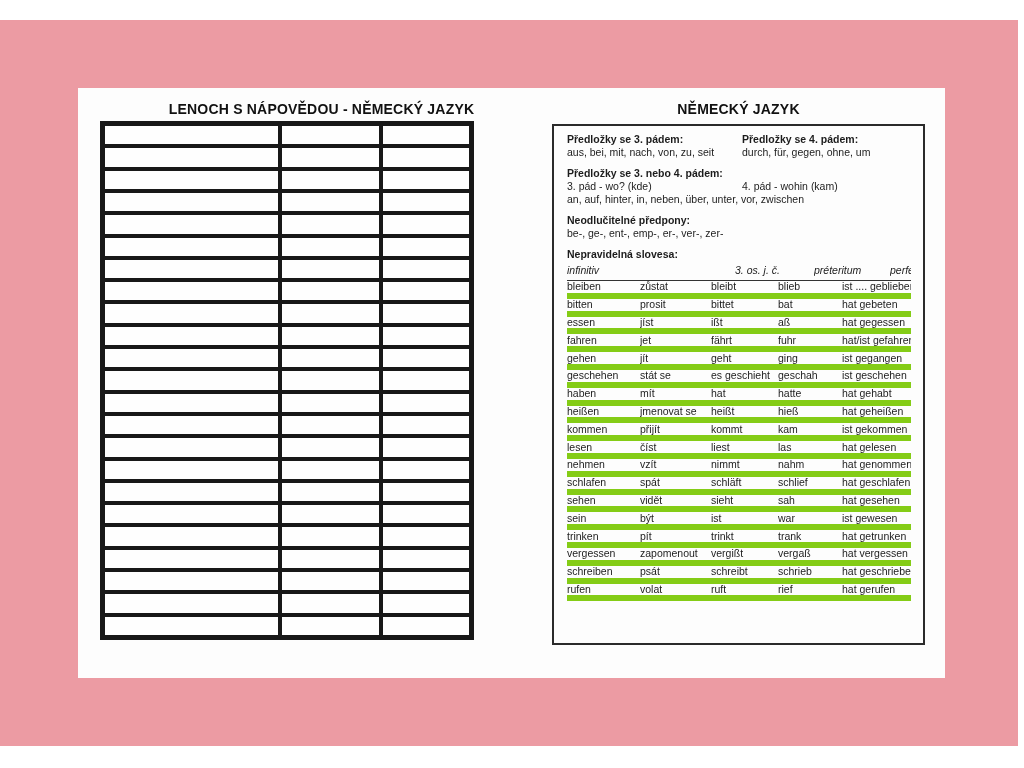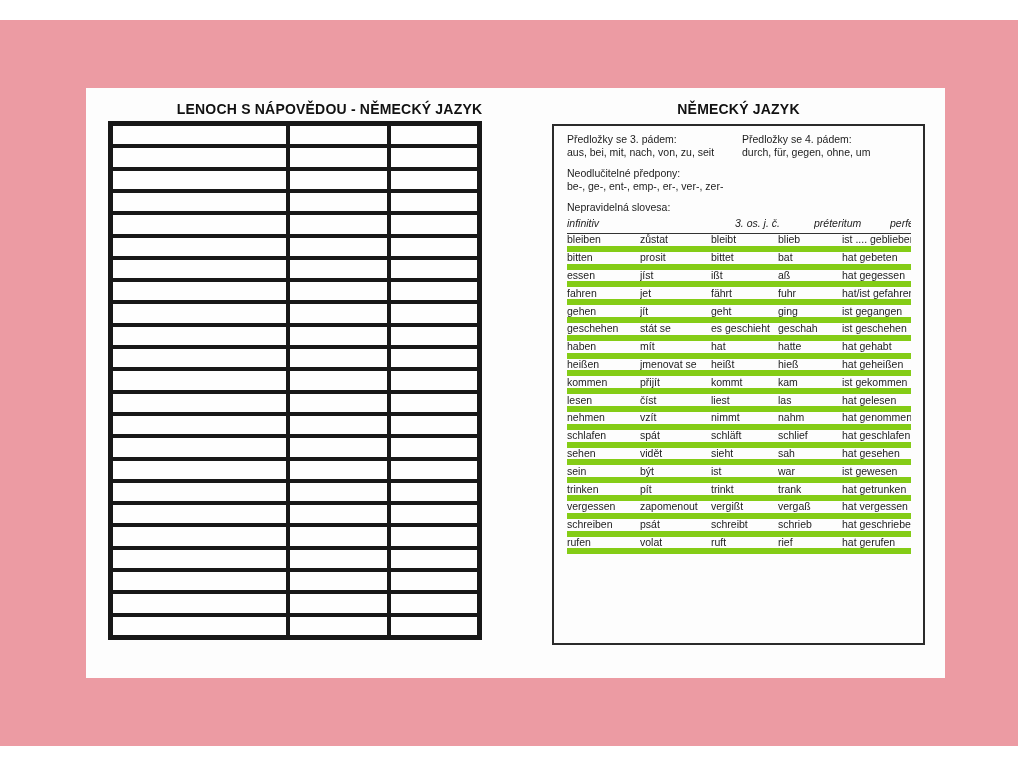--- a/index.html
+++ b/index.html
@@ -2,35 +2,35 @@
 <html><head>
 <meta charset="utf-8">
 <style>
   html,body{margin:0;padding:0;}
   body{
     width:1024px;height:768px;position:relative;background:#ffffff;
     font-family:"Liberation Sans", sans-serif;color:#1c1c1c;overflow:hidden;
   }
   .pink-backdrop{position:absolute;left:0;top:20px;width:1018px;height:726px;background:#ec9ba3;}
   .page{position:absolute;top:88px;height:590px;background:#fdfdfd;}
-  .page-left{left:86px;width:487px;}
+  .page-left{left:78px;width:487px;}
   .page-right{left:532px;width:413px;}
   .page-title{position:absolute;top:13px;left:0;right:0;text-align:center;
     font-weight:bold;font-size:14px;letter-spacing:.2px;color:#111;white-space:nowrap;}
   
   .answer-grid{position:absolute;left:22px;top:33px;width:374px;height:519px;
     background:#181818;display:grid;grid-template-columns:176fr 99fr 88fr;
     grid-template-rows:repeat(23,1fr);gap:4px;padding:5px;box-sizing:border-box;}
   .gcell{background:#fefefe;}
   
   .info-box{position:absolute;left:20px;top:36px;width:373px;height:521px;
     box-sizing:border-box;border:2px solid #2b2b2b;padding:7px 12px 4px 13px;
     font-size:10.5px;line-height:13px;color:#1c1c1c;}
   .sec{margin:0 0 8px 0;}
-  .h{font-weight:normal;}
+  .h{font-weight:bold;}
   .cols2{display:grid;grid-template-columns:175px auto;}
   
   .vhead{display:grid;grid-template-columns:73px 71px 67px 64px auto;
     font-style:italic;line-height:14px;padding-bottom:3px;border-bottom:1px solid #333;gap:12px;}
   .vrow{display:grid;grid-template-columns:73px 71px 67px 64px auto;
     height:17.8px;align-items:center;border-bottom:6px solid #84cc16;box-sizing:border-box;}
   .vc{white-space:nowrap;overflow:hidden;}
 </style>
 </head>
 <body>
@@ -121,20 +121,28 @@
       <div>
         <div class="h">Předložky se 3. pádem:</div>
         <div>aus, bei, mit, nach, von, zu, seit</div>
       </div>
       <div>
         <div class="h">Předložky se 4. pádem:</div>
         <div>durch, für, gegen, ohne, um</div>
       </div>
     </div>
 
+    <div class="sec">
+      <div class="h">Předložky se 3. nebo 4. pádem:</div>
+      <div class="cols2">
+        <div>3. pád - wo? (kde)</div>
+        <div>4. pád - wohin (kam)</div>
+      </div>
+      <div>an, auf, hinter, in, neben, über, unter, vor, zwischen</div>
+    </div>
 
     <div class="sec">
       <div class="h">Neodlučitelné předpony:</div>
       <div>be-, ge-, ent-, emp-, er-, ver-, zer-</div>
     </div>
 
     <div class="h" style="margin-bottom:2px;">Nepravidelná slovesa:</div>
 
     <div>
       <div class="vhead">

